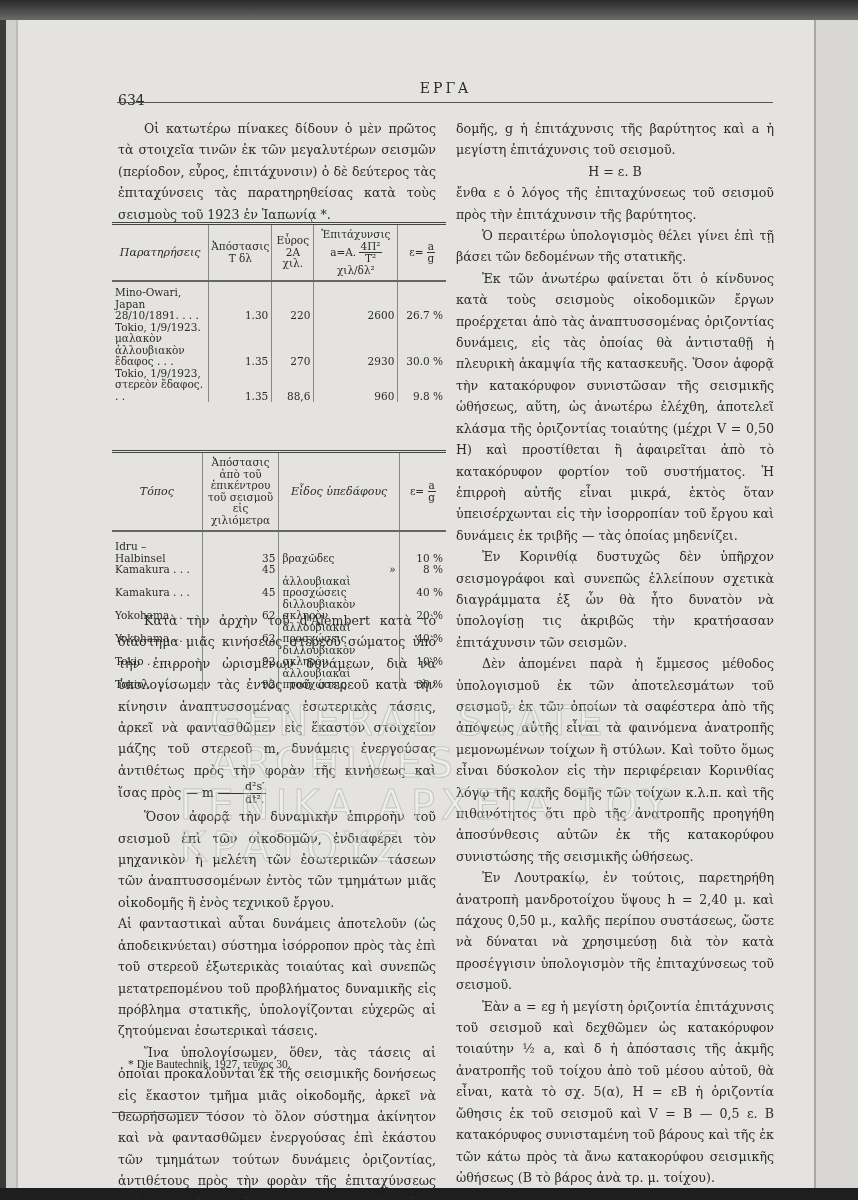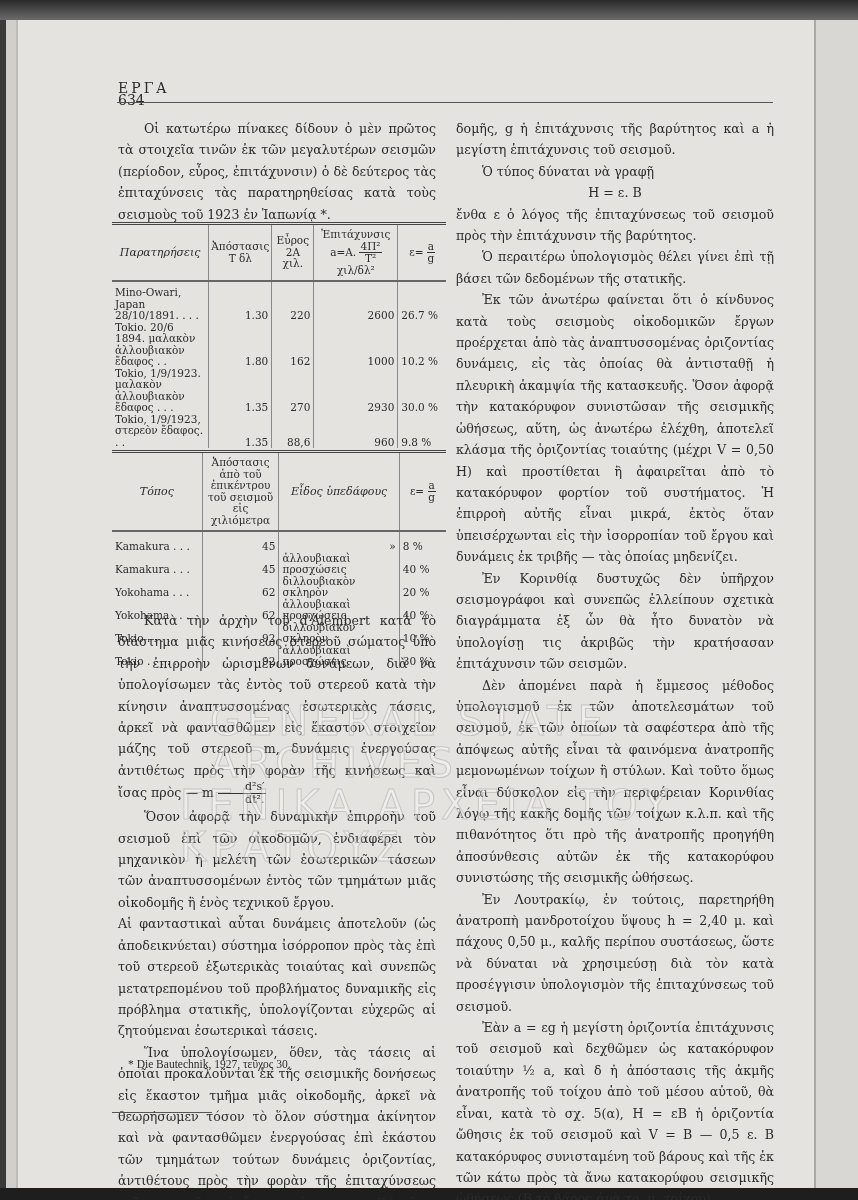--- a/index.html
+++ b/index.html
@@ -19,39 +19,39 @@
   }
   .page-edge {
     position:absolute; left:814px; top:20px; width:44px; height:1168px;
     background:#d8d7d3; border-left:2px solid #a9a8a4;
   }
   .bottombar { position:absolute; left:0; top:1188px; width:858px; height:12px; background:#1e1e1e; }
 
   .runhead { position:absolute; left:118px; top:80px; width:655px; height:20px;
     font-size:14px; }
   .runhead .pn { position:absolute; left:0; top:12px; }
-  .runhead .title { position:absolute; left:0; right:0; letter-spacing:3px; }
+  .runhead .title { position:absolute; left:0; right:0; text-align:center; letter-spacing:3px; }
   .rule-top { position:absolute; left:117px; top:102px; width:656px; height:1px; background:#555; }
 
   .col { position:absolute; font-size:12.6px; line-height:21.4px; text-align:justify; }
   .col-left { left:118px; top:118px; width:318px; }
   .col-right { left:456px; top:118px; width:318px; }
   .col p { margin:0; }
   .indent { text-indent:26px; }
 
   table { border-collapse:collapse; width:100%; font-size:10.5px; line-height:11.5px; }
   .tbl1 { position:absolute; left:112px; top:222px; width:334px; }
   .tbl2 { position:absolute; left:112px; top:450px; width:334px; }
   .dbl { border-top:3px double #444; }
   th { font-weight:normal; padding:4px 2px; vertical-align:middle; border-bottom:2px solid #666; }
   th.it { font-style:italic; font-size:11px; }
   td { padding:0 3px; vertical-align:bottom; }
   .vl { border-left:1px solid #888; }
   .num { text-align:right; }
-  .r { }
+  .r { text-align:right; }
   .frac { display:inline-block; vertical-align:middle; text-align:center; }
   .frac .n { display:block; border-bottom:1px solid #333; padding:0 1px; }
   .frac .d { display:block; }
 
   .footnote-rule { position:absolute; left:112px; top:1112px; width:100px; height:1px; background:#555; }
   .footnote { position:absolute; left:128px; top:1058px; font-size:11.5px;font-family:Liberation Serif, serif; }
 
   .watermark { position:absolute; left:300px; top:700px; font-family:"DejaVu Sans", sans-serif;
     font-size:40px; color:rgba(255,255,255,0.35); letter-spacing:6px; pointer-events:none;
     -webkit-text-stroke:1px rgba(120,120,120,0.3); line-height:42px; }
@@ -101,27 +101,20 @@
           <td class="vl"></td>
         </tr>
     <tr style="height:26px">
       <td>Mino-Owari, Japan 28/10/1891. . . .</td>
       <td class="vl num">1.30</td>
       <td class="vl num">220</td>
       <td class="vl num">2600</td>
       <td class="vl r">26.7 %</td>
     </tr>
     <tr style="height:38px">
-      <td>Tokio. 20/6 1894. μαλακὸν ἀλλουβιακὸν ἔδαφος . .</td>
-      <td class="vl num">1.80</td>
-      <td class="vl num">162</td>
-      <td class="vl num">1000</td>
-      <td class="vl r">10.2 %</td>
-    </tr>
-    <tr style="height:38px">
       <td>Tokio, 1/9/1923. μαλακὸν ἀλλουβιακὸν ἔδαφος . . .</td>
       <td class="vl num">1.35</td>
       <td class="vl num">270</td>
       <td class="vl num">2930</td>
       <td class="vl r">30.0 %</td>
     </tr>
     <tr style="height:26px">
       <td>Tokio, 1/9/1923, στερεὸν ἔδαφος. . .</td>
       <td class="vl num">1.35</td>
       <td class="vl num">88,6</td>
@@ -144,20 +137,26 @@
         <span class="frac"><span class="n">a</span><span class="d">g</span></span>
       </th>
     </tr>
     <tr style="height:10px">
           <td></td>
           <td class="vl"></td>
           <td class="vl"></td>
           <td class="vl"></td>
         </tr>
     <tr>
+          <td>Idru – Halbinsel</td>
+          <td class="vl num">35</td>
+          <td class="vl">βραχῶδες</td>
+          <td class="vl r">10 %</td>
+        </tr>
+    <tr>
           <td>Kamakura . . .</td>
           <td class="vl num">45</td>
           <td class="vl num">»</td>
           <td class="vl r">8 %</td>
         </tr>
     <tr>
           <td>Kamakura . . .</td>
           <td class="vl num">45</td>
           <td class="vl">ἀλλουβιακαὶ προσχώσεις</td>
           <td class="vl r">40 %</td>
@@ -199,21 +198,20 @@
     <span class="frac" style="font-size:11px;line-height:12px"><span class="n">d²s′</span></span><span>, ἤτοι ὁριζοντίας δυνάμεις</span>
   </p>
 
 </div>
 
 <div class="footnote-rule"></div>
 <div class="footnote">* Die Bautechnik, 1927, τεῦχος 30.</div>
 
 <div class="col col-right">
   <p>δομῆς, g ἡ ἐπιτάχυνσις τῆς βαρύτητος καὶ a ἡ μεγίστη ἐπιτάχυνσις τοῦ σεισμοῦ.</p>
-  <p class="indent">Ὁ τύπος δύναται νὰ γραφῇ</p>
   <p class="eq">H = ε. B</p>
   <p>ἔνθα ε ὁ λόγος τῆς ἐπιταχύνσεως τοῦ σεισμοῦ πρὸς τὴν ἐπιτάχυνσιν τῆς βαρύτητος.</p>
   <p class="indent">Ὁ περαιτέρω ὑπολογισμὸς θέλει γίνει ἐπὶ τῇ βάσει τῶν δεδομένων τῆς στατικῆς.</p>
   <p class="indent">Ἐκ τῶν ἀνωτέρω φαίνεται ὅτι ὁ κίνδυνος κατὰ τοὺς σεισμοὺς οἰκοδομικῶν ἔργων προέρχεται ἀπὸ τὰς ἀναπτυσσομένας ὁριζοντίας δυνάμεις, εἰς τὰς ὁποίας θὰ ἀντισταθῇ ἡ πλευρικὴ ἀκαμψία τῆς κατασκευῆς. Ὅσον ἀφορᾷ τὴν κατακόρυφον συνιστῶσαν τῆς σεισμικῆς ὠθήσεως, αὕτη, ὡς ἀνωτέρω ἐλέχθη, ἀποτελεῖ κλάσμα τῆς ὁριζοντίας τοιαύτης (μέχρι V = 0,50 H) καὶ προστίθεται ἢ ἀφαιρεῖται ἀπὸ τὸ κατακόρυφον φορτίον τοῦ συστήματος. Ἡ ἐπιρροὴ αὐτῆς εἶναι μικρά, ἐκτὸς ὅταν ὑπεισέρχωνται εἰς τὴν ἰσορροπίαν τοῦ ἔργου καὶ δυνάμεις ἐκ τριβῆς — τὰς ὁποίας μηδενίζει.</p>
   <p class="indent">Ἐν Κορινθίᾳ δυστυχῶς δὲν ὑπῆρχον σεισμογράφοι καὶ συνεπῶς ἐλλείπουν σχετικὰ διαγράμματα ἐξ ὧν θὰ ἦτο δυνατὸν νὰ ὑπολογίσῃ τις ἀκριβῶς τὴν κρατήσασαν ἐπιτάχυνσιν τῶν σεισμῶν.</p>
   <p class="indent">Δὲν ἀπομένει παρὰ ἡ ἔμμεσος μέθοδος ὑπολογισμοῦ ἐκ τῶν ἀποτελεσμάτων τοῦ σεισμοῦ, ἐκ τῶν ὁποίων τὰ σαφέστερα ἀπὸ τῆς ἀπόψεως αὐτῆς εἶναι τὰ φαινόμενα ἀνατροπῆς μεμονωμένων τοίχων ἢ στύλων. Καὶ τοῦτο ὅμως εἶναι δύσκολον εἰς τὴν περιφέρειαν Κορινθίας λόγῳ τῆς κακῆς δομῆς τῶν τοίχων κ.λ.π. καὶ τῆς πιθανότητος ὅτι πρὸ τῆς ἀνατροπῆς προηγήθη ἀποσύνθεσις αὐτῶν ἐκ τῆς κατακορύφου συνιστώσης τῆς σεισμικῆς ὠθήσεως.</p>
   <p class="indent">Ἐν Λουτρακίῳ, ἐν τούτοις, παρετηρήθη ἀνατροπὴ μανδροτοίχου ὕψους h = 2,40 μ. καὶ πάχους 0,50 μ., καλῆς περίπου συστάσεως, ὥστε νὰ δύναται νὰ χρησιμεύσῃ διὰ τὸν κατὰ προσέγγισιν ὑπολογισμὸν τῆς ἐπιταχύνσεως τοῦ σεισμοῦ.</p>
   <p class="indent">Ἐὰν a = εg ἡ μεγίστη ὁριζοντία ἐπιτάχυνσις τοῦ σεισμοῦ καὶ δεχθῶμεν ὡς κατακόρυφον τοιαύτην ½ a, καὶ δ ἡ ἀπόστασις τῆς ἀκμῆς ἀνατροπῆς τοῦ τοίχου ἀπὸ τοῦ μέσου αὐτοῦ, θὰ εἶναι, κατὰ τὸ σχ. 5(α), H = εB ἡ ὁριζοντία ὤθησις ἐκ τοῦ σεισμοῦ καὶ V = B — 0,5 ε. B κατακόρυφος συνισταμένη τοῦ βάρους καὶ τῆς ἐκ τῶν κάτω πρὸς τὰ ἄνω κατακορύφου σεισμικῆς ὠθήσεως (B τὸ βάρος ἀνὰ τρ. μ. τοίχου).</p>
 
 </div>

